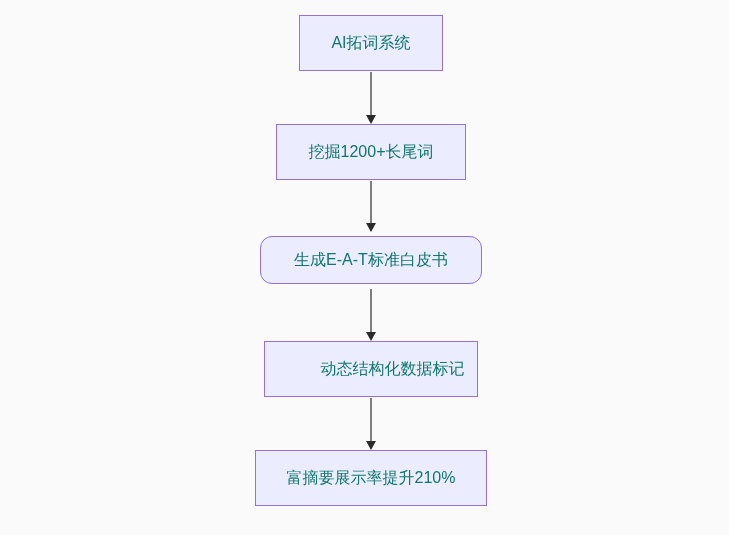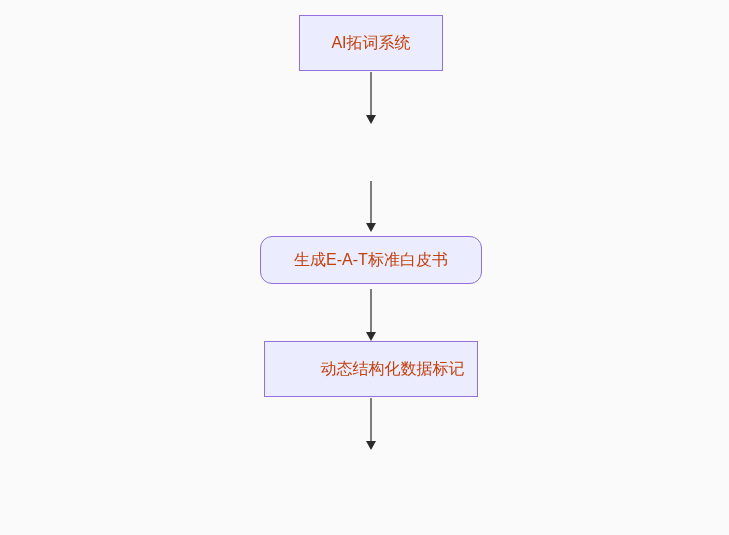--- a/index.html
+++ b/index.html
@@ -10,21 +10,21 @@
     position: relative;
     width: 729px;
     height: 535px;
     background: #fafafa;
     overflow: hidden;
   }
   .node {
     position: absolute;
     background: #ECECFF;
     border: 1px solid #9370DB;
-    color: #c2410c;
+    color: #0f766e;
     font-size: 16px;
     display: flex;
     align-items: center;
     justify-content: center;
     text-align: center;
     white-space: nowrap;
   }
   .n1 { left: 299px; top: 15px;  width: 144px; height: 56px; }
   .n2 { left: 276px; top: 124px; width: 190px; height: 56px; }
   .n3 { left: 260px; top: 236px; width: 222px; height: 48px; border-radius: 12px; }
@@ -68,20 +68,23 @@
 
   <div class="node n1">
     <span>AI拓词系统</span>
   </div>
 
   <div class="edge e1">
     <div class="line"></div>
     <div class="arrowhead"></div>
   </div>
 
+  <div class="node n2">
+    <span>挖掘1200+长尾词</span>
+  </div>
 
   <div class="edge e2">
     <div class="line"></div>
     <div class="arrowhead"></div>
   </div>
 
   <div class="node n3">
     <span>生成E-A-T标准白皮书</span>
   </div>
 
@@ -92,14 +95,17 @@
 
   <div class="node n4">
     <span>动态结构化数据标记</span>
   </div>
 
   <div class="edge e4">
     <div class="line"></div>
     <div class="arrowhead"></div>
   </div>
 
+  <div class="node n5">
+    <span>富摘要展示率提升210%</span>
+  </div>
 
 </div>
 
 </body></html>

